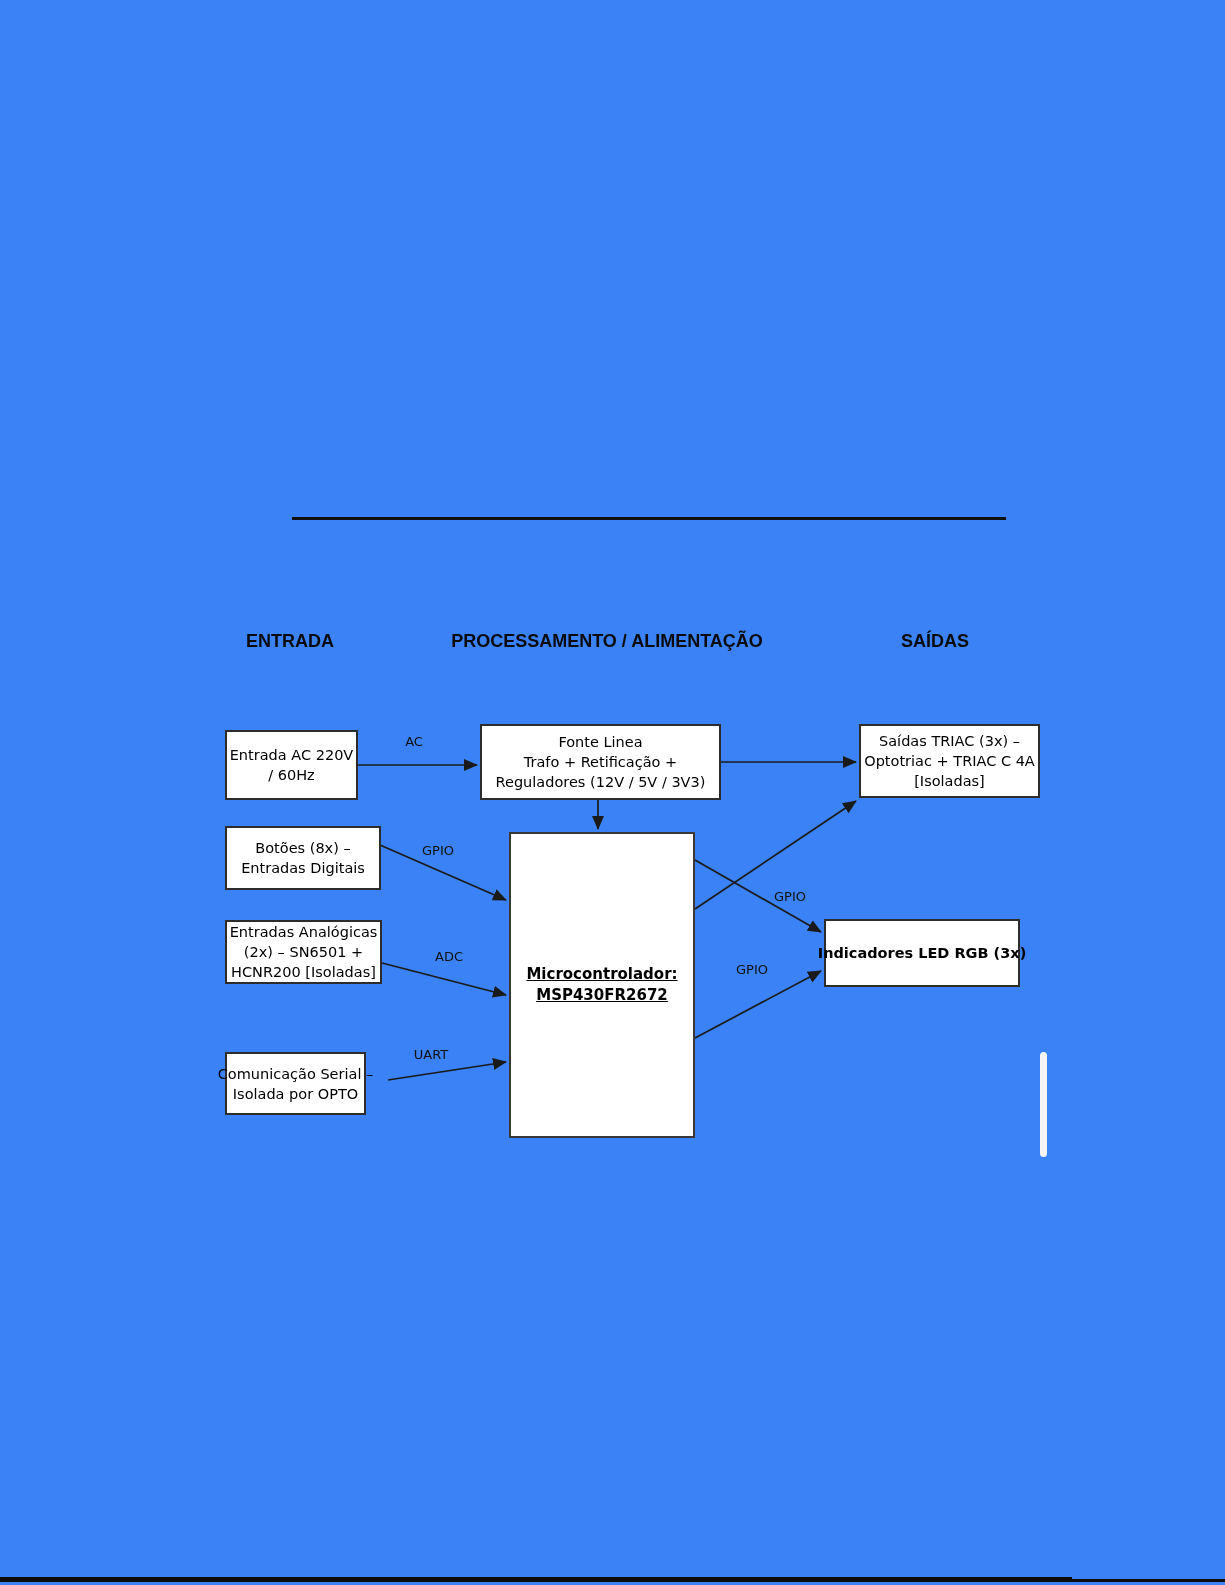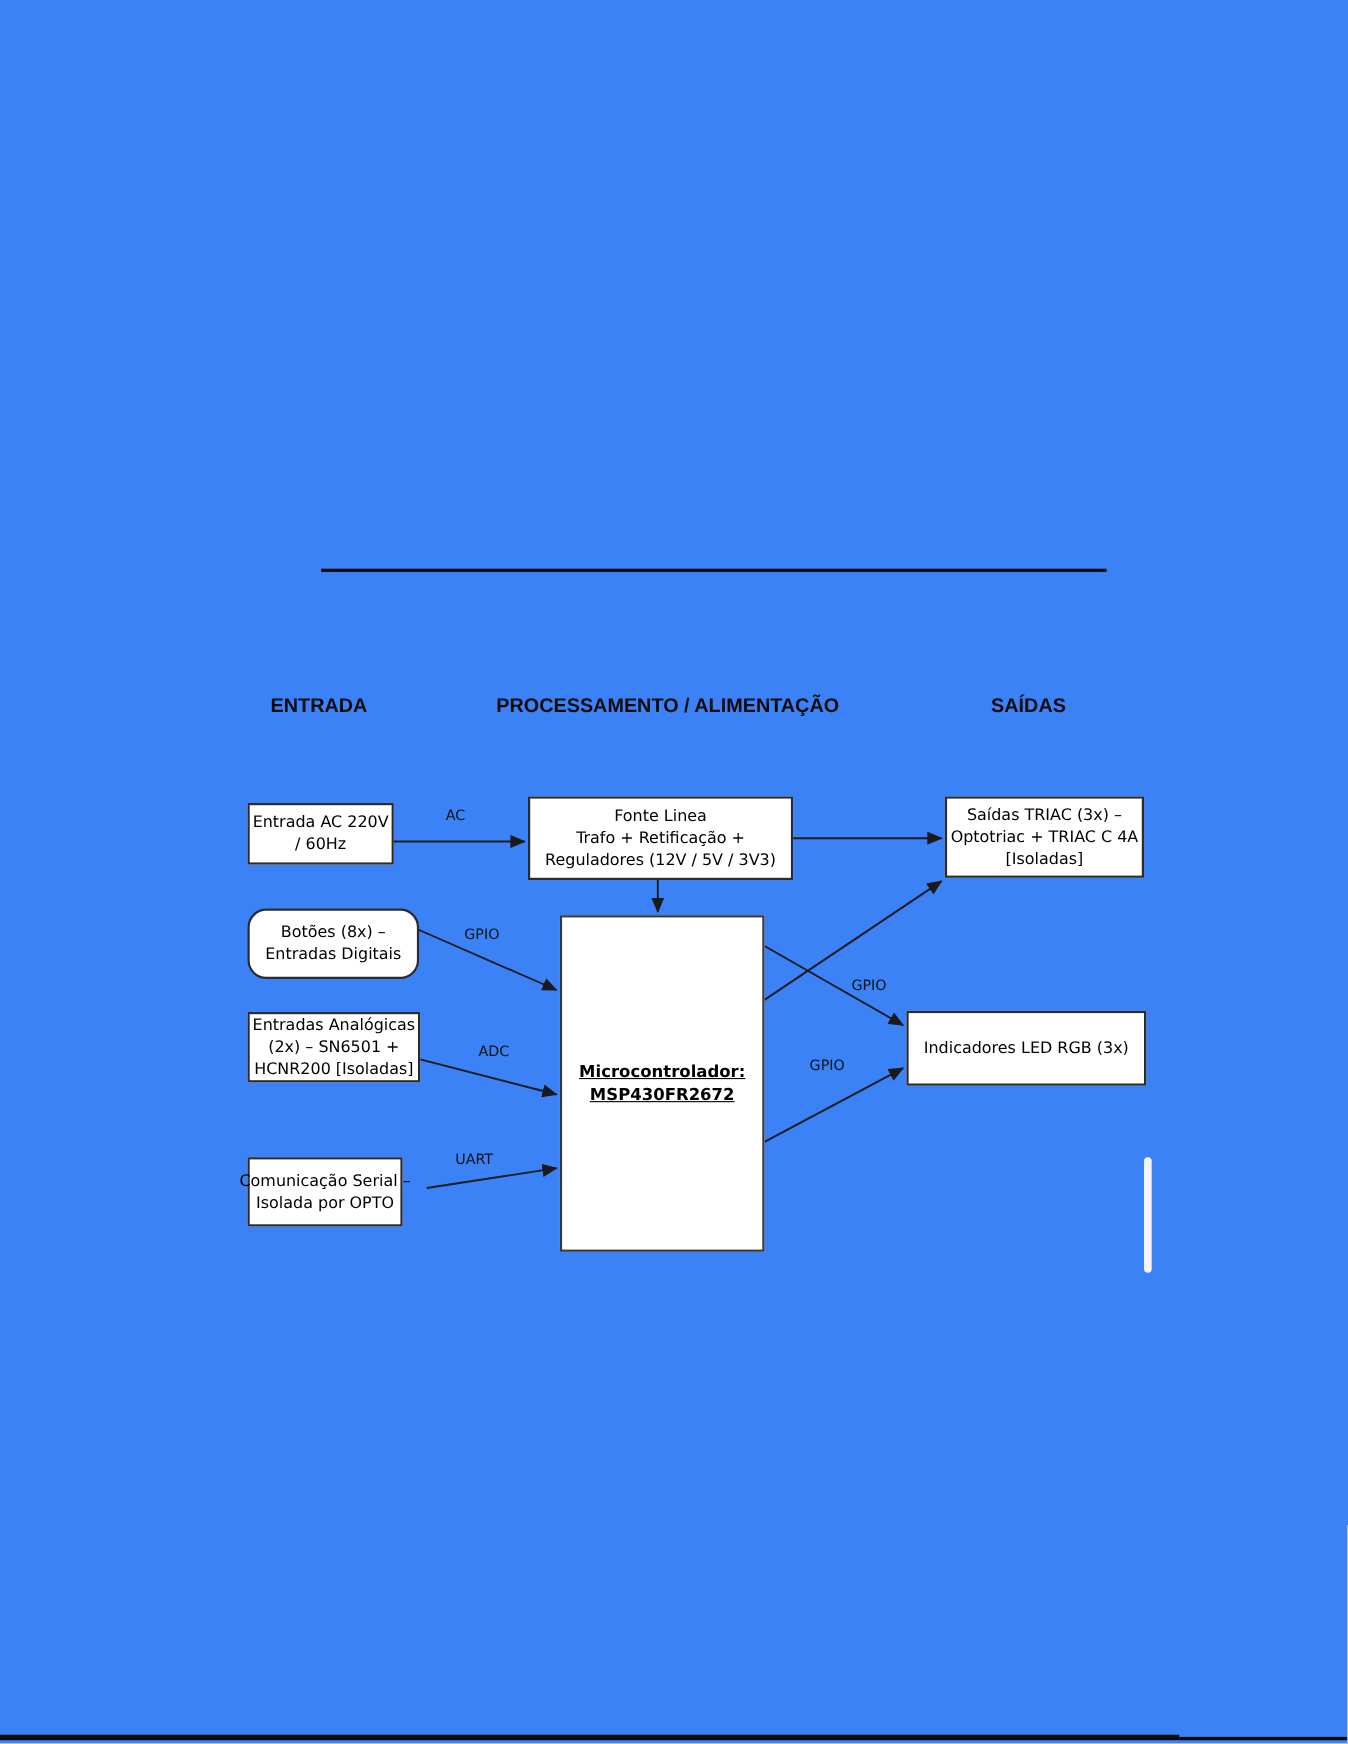--- a/index.html
+++ b/index.html
@@ -17,29 +17,29 @@
   .hdr-entrada { left:290px; top:630px; }
   .hdr-proc    { left:607px; top:630px; }
   .hdr-saidas  { left:935px; top:630px; }
 
   .node {
     position:absolute; border:2px solid #2c2c2c; background:#ffffff;
     display:flex; align-items:center; justify-content:center; text-align:center;
     box-sizing:border-box;
   }
   .node .txt { white-space:pre; font-size:14.5px; line-height:20px; color:#000; }
-  .n-entrada-ac  { left:225px; top:730px;  width:133px; height:56px;justify-content:center; }
+  .n-entrada-ac  { left:225px; top:730px;  width:133px; height:70px;justify-content:center; }
   .n-fonte       { left:480px; top:724px;  width:241px; height:76px; }
   .n-triac       { left:859px; top:724px;  width:181px; height:74px; }
-  .n-botoes      { left:225px; top:826px;  width:156px; height:64px;border-radius:17px; }
+  .n-botoes      { left:225px; top:826px;  width:156px; height:64px; }
   .n-analogicas  { left:225px; top:920px;  width:157px; height:64px; }
   .n-comunicacao { left:225px; top:1052px; width:141px; height:63px; }
   .n-micro       { left:509px; top:832px;  width:186px; height:306px; border-color:#383838; }
   .n-micro .txt  { font-weight:bold; font-size:15px; line-height:21px;text-decoration:underline; }
-  .n-led         { left:824px; top:919px;  width:218px; height:68px; }
+  .n-led         { left:824px; top:919px;  width:196px; height:68px;font-weight:bold; }
 
   .edges { position:absolute; left:0; top:0; width:1225px; height:1585px; }
 
   .elabel {
     position:absolute; transform:translate(-50%,-50%);
     font-size:13px; line-height:16px; white-space:nowrap; color:#111;
   }
   .el-ac    { left:414px; top:742px; }
   .el-gpioin{ left:438px; top:851px; }
   .el-adc   { left:449px; top:957px; }

